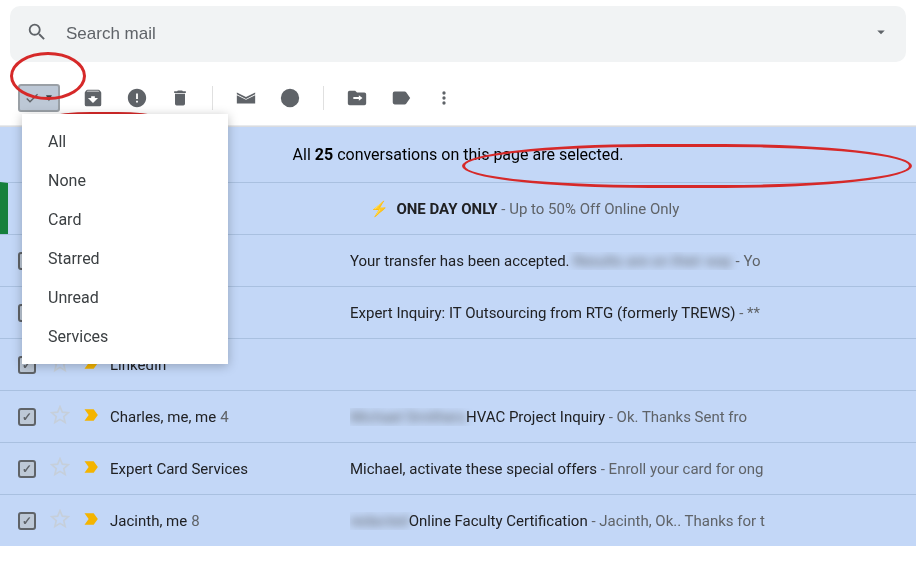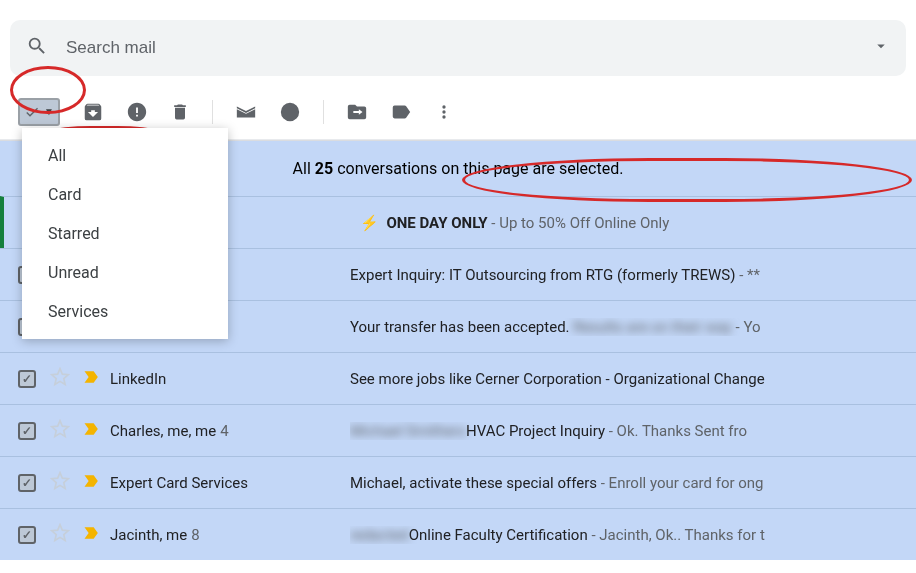--- a/index.html
+++ b/index.html
@@ -1,18 +1,18 @@
 <!DOCTYPE html>
 <html><head>
 <meta charset="utf-8">
 <style>
   * { box-sizing: border-box; margin: 0; padding: 0; }
   body { font-family: Roboto, Arial, sans-serif; background: #fff; width: 916px; color: #202124; }
   
-  .search-bar { display: flex; align-items: center; height: 56px; background: #f1f3f4; border-radius: 10px; margin: 20px 10px 0 10px; padding: 0 16px; }
+  .search-bar { display: flex; align-items: center; height: 56px; background: #f1f3f4; border-radius: 10px; margin: 6px 10px 0 10px; padding: 0 16px; }
   .search-icon { color: #5f6368; margin-right: 18px; }
   .search-input { flex: 1; border: none; background: transparent; font-size: 17px; color: #5f6368; outline: none; }
   .search-input::placeholder { color: #5f6368; }
   .search-drop { color: #5f6368; }
 
   .toolbar { display: flex; align-items: center; height: 56px; padding: 0 18px; border-bottom: 1px solid #e8eaed; margin-top: 8px; position: relative; }
   .select-ctrl { display: flex; align-items: center; gap: 4px; padding: 4px 4px; border: 2px solid #9aa0a6; border-radius: 3px; background:#bdc8d6; }
   .select-check { width: 16px; height: 16px; }
   .select-caret { font-size: 10px; color:#3c4043; }
   .tb-icon { color: #5f6368; margin-left: 22px; display:inline-flex; }
@@ -26,21 +26,21 @@
   .cursor { position:absolute; left:183px; top:62px; font-size:20px; color:#202124; pointer-events:none; }
 
   .dropdown { position:absolute; z-index:5; left:22px; top:44px; width:206px; background:#fff; box-shadow: 0 2px 10px rgba(0,0,0,.25); padding: 8px 0; }
   .dropdown-item { padding: 10px 26px; font-size: 16px; color:#3c4043; cursor:pointer; }
 
   .banner { background:#c3d7f7; text-align:center; padding: 18px 0; font-size:16px; color:#000000; border-top:1px solid #dadce0; }
   .banner b { font-weight:700; }
 
   .list { background:#c3d7f7; }
   .row { display:flex; align-items:center; height:52px; padding:0 18px; border-top:1px solid #a9c0e0; font-size:15px; }
-  .row.lead { border-left:4px solid #15803d; padding-left:24px; }
+  .row.lead { border-left:8px solid #15803d; padding-left:30px; }
   .cb { width:18px; height:18px; border:2px solid #5f6368; border-radius:3px; background:#bdc8d6; display:flex; align-items:center; justify-content:center; color:#5f6368; font-size:12px; font-weight:700; }
   .star { color:#c6cfda; margin-left:14px; }
   .imp { color:#f4b400; margin-left:12px; }
   .sender { margin-left:8px; width:240px; color:#202124; white-space:nowrap; overflow:hidden; }
   .sender .ct { color:#5f6368; font-weight:400; margin-left:4px;}
   .subj { flex:1; white-space:nowrap; overflow:hidden; color:#5f6368; }
   .subj .t { color:#202124; }
   .bold .sender, .bold .subj .t { font-weight:700; color:#202124; }
   .blur { filter: blur(4px); display:inline-block; }
   .bolt { color:#f4b400; margin-right:4px; }
@@ -111,20 +111,21 @@
         <path d="M12 8a2 2 0 100-4 2 2 0 000 4zm0 2a2 2 0 100 4 2 2 0 000-4zm0 6a2 2 0 100 4 2 2 0 000-4z"></path>
       </svg>
     </span>
 
   <div class="annot" id="annot-select"></div>
   <div class="annot" id="annot-all"></div>
   <div class="annot" id="annot-banner"></div>
 
   <div class="dropdown">
     <div class="dropdown-item">All</div>
+    <div class="dropdown-item">None</div>
     <div class="dropdown-item">Card</div>
     <div class="dropdown-item">Starred</div>
     <div class="dropdown-item">Unread</div>
     <div class="dropdown-item">Services</div>
   </div>
   <span class="cursor">
     <svg width="22" height="26" viewBox="0 0 24 28">
         <path fill="#fff" stroke="#000" stroke-width="1.2" d="M6 2v18l4-4h3l2 6 3-1-2-6h4z"></path>
       </svg>
   </span>
@@ -147,44 +148,43 @@
       <span class="subj"><span class="bolt">⚡ </span><span class="t">ONE DAY ONLY</span> - Up to 50% Off Online Only</span>
     </div>
     <div class="row">
       <span class="cb">✓</span>
       <span class="star"><svg width="20" height="20" viewBox="0 0 24 24" fill="none" stroke="currentColor" stroke-width="2">
           <path d="M12 17.27L18.18 21l-1.64-7.03L22 9.24l-7.19-.61L12 2 9.19 8.63 2 9.24l5.46 4.73L5.82 21z"></path>
         </svg></span>
       <span class="imp"><svg width="20" height="20" viewBox="0 0 24 24" fill="currentColor">
           <path d="M3 5h11l5 7-5 7H3l5-7-5-7z"></path>
         </svg></span>
+      <span class="sender">ts-DoNot.</span>
+      <span class="subj"><span class="t">Your transfer has been accepted.</span> <span class="blur">Results are on their way</span> - Yo</span>
+    </div>
+    <div class="row">
+      <span class="cb">✓</span>
+      <span class="star"><svg width="20" height="20" viewBox="0 0 24 24" fill="none" stroke="currentColor" stroke-width="2">
+          <path d="M12 17.27L18.18 21l-1.64-7.03L22 9.24l-7.19-.61L12 2 9.19 8.63 2 9.24l5.46 4.73L5.82 21z"></path>
+        </svg></span>
+      <span class="imp"><svg width="20" height="20" viewBox="0 0 24 24" fill="currentColor">
+          <path d="M3 5h11l5 7-5 7H3l5-7-5-7z"></path>
+        </svg></span>
       <span class="sender">ansen<span class="ct">2</span></span>
       <span class="subj"><span class="t">Expert Inquiry: IT Outsourcing from RTG (formerly TREWS)</span> - **</span>
     </div>
     <div class="row">
       <span class="cb">✓</span>
       <span class="star"><svg width="20" height="20" viewBox="0 0 24 24" fill="none" stroke="currentColor" stroke-width="2">
           <path d="M12 17.27L18.18 21l-1.64-7.03L22 9.24l-7.19-.61L12 2 9.19 8.63 2 9.24l5.46 4.73L5.82 21z"></path>
         </svg></span>
       <span class="imp"><svg width="20" height="20" viewBox="0 0 24 24" fill="currentColor">
           <path d="M3 5h11l5 7-5 7H3l5-7-5-7z"></path>
         </svg></span>
-      <span class="sender">ts-DoNot.</span>
-      <span class="subj"><span class="t">Your transfer has been accepted.</span> <span class="blur">Results are on their way</span> - Yo</span>
-    </div>
-    <div class="row">
-      <span class="cb">✓</span>
-      <span class="star"><svg width="20" height="20" viewBox="0 0 24 24" fill="none" stroke="currentColor" stroke-width="2">
-          <path d="M12 17.27L18.18 21l-1.64-7.03L22 9.24l-7.19-.61L12 2 9.19 8.63 2 9.24l5.46 4.73L5.82 21z"></path>
-        </svg></span>
-      <span class="imp"><svg width="20" height="20" viewBox="0 0 24 24" fill="currentColor">
-          <path d="M3 5h11l5 7-5 7H3l5-7-5-7z"></path>
-        </svg></span>
       <span class="sender">LinkedIn</span>
-      <span class="subj"><span class="t">See more jobs like Cerner Corporation - Organizational Change</span></span>
     </div>
     <div class="row">
       <span class="cb">✓</span>
       <span class="star"><svg width="20" height="20" viewBox="0 0 24 24" fill="none" stroke="currentColor" stroke-width="2">
           <path d="M12 17.27L18.18 21l-1.64-7.03L22 9.24l-7.19-.61L12 2 9.19 8.63 2 9.24l5.46 4.73L5.82 21z"></path>
         </svg></span>
       <span class="imp"><svg width="20" height="20" viewBox="0 0 24 24" fill="currentColor">
           <path d="M3 5h11l5 7-5 7H3l5-7-5-7z"></path>
         </svg></span>
       <span class="sender">Charles, me, me<span class="ct">4</span></span>

